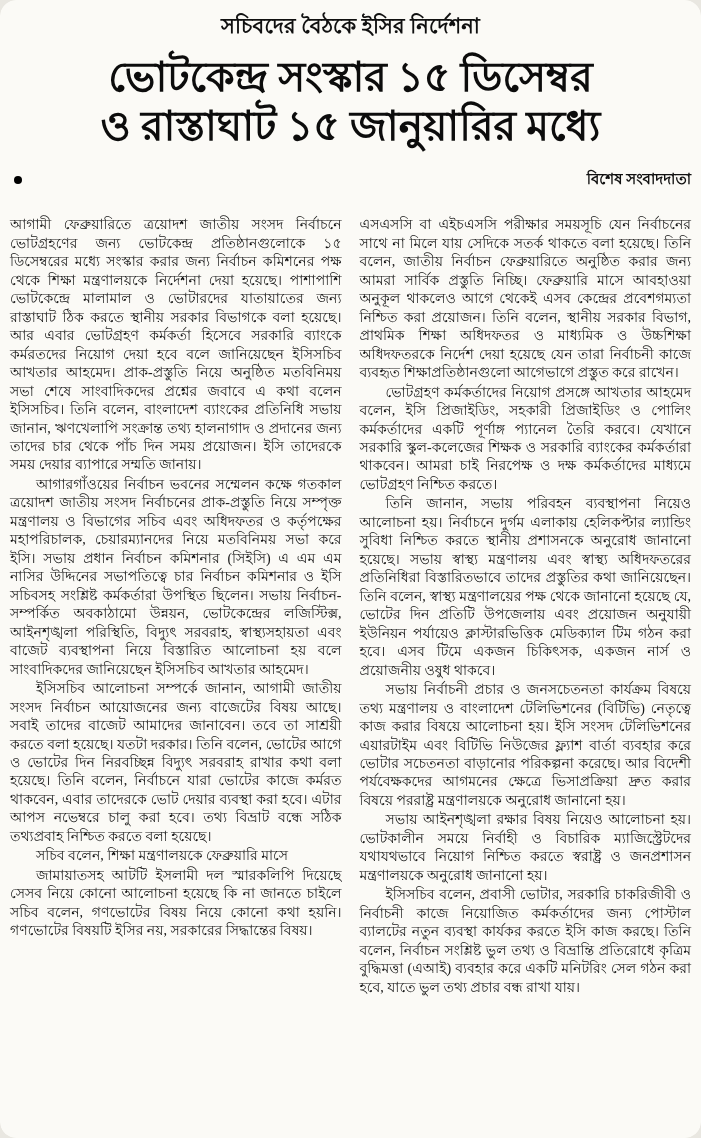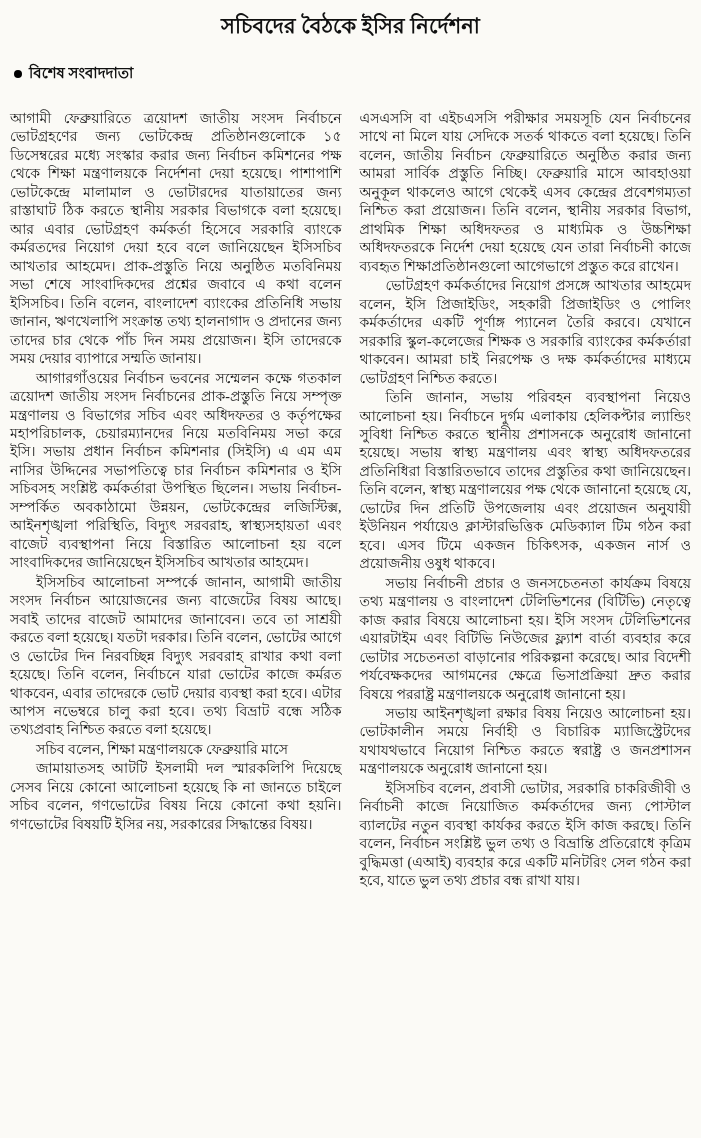--- a/index.html
+++ b/index.html
@@ -1,15 +1,15 @@
 <!DOCTYPE html>
 <html><head>
 <meta charset="utf-8">
 <style>
-  * { margin: 0; padding: 0; box-sizing: border-box; }
+  * { margin: 0; padding: 0; box-sizing: border-box; border-radius: 16px; }
   html, body { background: #e9e7e1; }
   body {
     font-family: "Liberation Serif", "DejaVu Serif", serif;
     color: #101010;
   }
   .page {
     position: relative;
     width: 701px;
     height: 1138px;
     margin: 0 auto;
@@ -29,22 +29,22 @@
     font-weight: 800;
     font-size: 41px;
     line-height: 1.2;
     margin-top: 8px;
     color: #0c0c0c;
   }
   .headline .hl-line { display: block; }
   .byline-row {
     display: flex;
     align-items: center;
-    gap: 7px;
     margin: 16px 0 8px 4px;
+    justify-content: space-between;
   }
   .bullet {
     width: 8px;
     height: 8px;
     background: #000;
     border-radius: 50%;
     display: inline-block;
     flex: 0 0 auto;
   }
   .byline {
@@ -71,20 +71,24 @@
   }
   .col p.noindent { text-indent: 0; margin-top: 16px; }
 </style>
 </head>
 <body>
 
 <div class="page">
 
   <div class="kicker">সচিবদের বৈঠকে ইসির নির্দেশনা</div>
 
+  <h1 class="headline">
+    <span class="hl-line">ভোটকেন্দ্র সংস্কার ১৫ ডিসেম্বর</span>
+    <span class="hl-line">ও রাস্তাঘাট ১৫ জানুয়ারির মধ্যে</span>
+  </h1>
 
   <div class="byline-row">
     <span class="bullet"></span>
     <span class="byline">বিশেষ সংবাদদাতা</span>
   </div>
 
   <div class="columns">
 
     <div class="col">
       <p class="noindent">আগামী ফেব্রুয়ারিতে ত্রয়োদশ জাতীয় সংসদ নির্বাচনে ভোটগ্রহণের জন্য ভোটকেন্দ্র প্রতিষ্ঠানগুলোকে ১৫ ডিসেম্বরের মধ্যে সংস্কার করার জন্য নির্বাচন কমিশনের পক্ষ থেকে শিক্ষা মন্ত্রণালয়কে নির্দেশনা দেয়া হয়েছে। পাশাপাশি ভোটকেন্দ্রে মালামাল ও ভোটারদের যাতায়াতের জন্য রাস্তাঘাট ঠিক করতে স্থানীয় সরকার বিভাগকে বলা হয়েছে। আর এবার ভোটগ্রহণ কর্মকর্তা হিসেবে সরকারি ব্যাংকে কর্মরতদের নিয়োগ দেয়া হবে বলে জানিয়েছেন ইসিসচিব আখতার আহমেদ। প্রাক-প্রস্তুতি নিয়ে অনুষ্ঠিত মতবিনিময় সভা শেষে সাংবাদিকদের প্রশ্নের জবাবে এ কথা বলেন ইসিসচিব। তিনি বলেন, বাংলাদেশ ব্যাংকের প্রতিনিধি সভায় জানান, ঋণখেলাপি সংক্রান্ত তথ্য হালনাগাদ ও প্রদানের জন্য তাদের চার থেকে পাঁচ দিন সময় প্রয়োজন। ইসি তাদেরকে সময় দেয়ার ব্যাপারে সম্মতি জানায়।</p>

